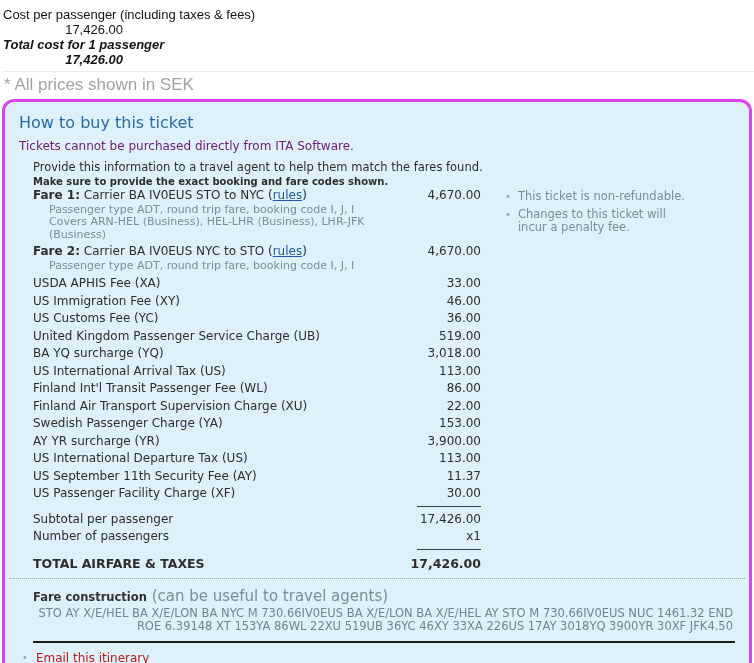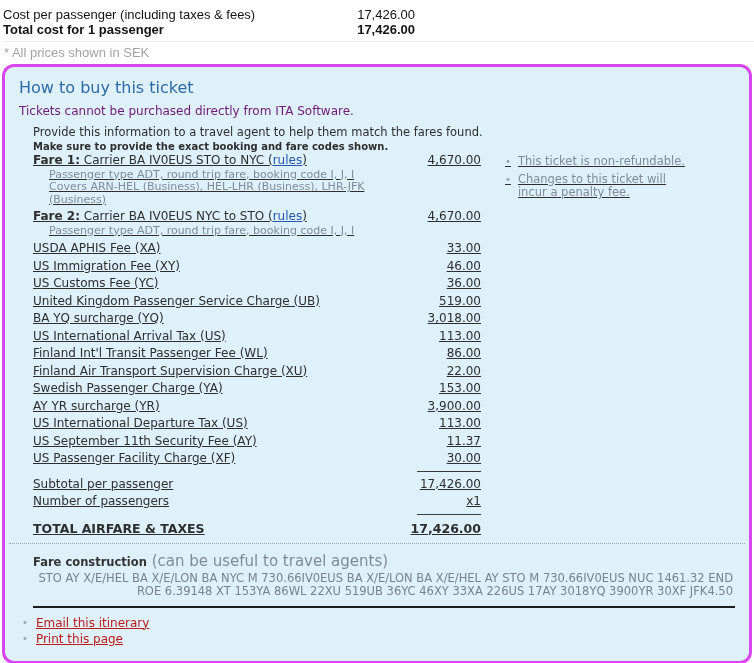--- a/index.html
+++ b/index.html
@@ -1,37 +1,37 @@
 <!DOCTYPE html>
 <html><head>
 <meta charset="utf-8">
 <style>
   * { margin:0; padding:0; box-sizing:border-box; }
   html,body { width:754px; height:663px; background:#ffffff; overflow:hidden; }
   body { font-family:"DejaVu Sans", sans-serif; color:#2e2e2e; }
 
   
   .top-summary { padding:7px 0 0 3px; font-family:"Liberation Sans", sans-serif; }
-  .sum-row { display:flex; width:412px; font-size:13px; line-height:15px; color:#141414; }
+  .sum-row { display:flex; width:412px; font-size:13px; line-height:15px; color:#141414;flex-direction:column; }
   .sum-row .sum-label { flex:1; }
   .sum-row .sum-value { text-align:right; width:120px; }
-  .sum-row.bold { font-weight:bold; }
+  .sum-row.bold { font-weight:bold;font-style:italic; }
   .top-divider { border-top:1px solid #ebebeb; margin:4px 0 0 0; }
-  .currency-note { color:#a3a3a3; font-size:13px; padding:3px 0 4px 1px; }
+  .currency-note { color:#a3a3a3; font-size:17px; padding:3px 0 4px 1px; }
 
   
   .buy-box { margin:0 2px; height:600px; border:3px solid #d946ef; border-radius:12px;
              background:#def0f9; padding:8px 12px 4px 12px; font-size:12px; overflow:hidden; }
   .box-title { font-size:16px; line-height:19px; color:#2b6ba5; margin:3px 0 7px 2px; font-weight:normal; }
   .box-warning { color:#701a75; font-size:12px; line-height:14px; margin:0 0 8px 2px; }
   .box-content { margin-left:16px; }
   .intro1 { font-size:11.5px; line-height:13.5px; }
   .intro2 { font-size:10px; line-height:13.5px; font-weight:bold; }
 
-  .main-row { display:flex;text-decoration:underline; }
+  .main-row { display:flex; }
   .fees-col { width:448px; }
   .notes-col { margin-left:24px; width:210px; color:#7e8c96; font-size:11.5px; padding-top:2px; }
   .note-item { display:flex; margin-bottom:4px; line-height:13.5px; }
   .note-item .bullet { color:#9aa6ae; margin-right:7px; font-size:10px; line-height:13.5px; }
   .note-item .note-text { max-width:176px; }
 
   .fee-row { display:flex; line-height:17.5px; font-size:12px; }
   .fee-row .fee-label { flex:1; }
   .fee-row .fee-value { text-align:right; width:80px; }
   .fare-head { line-height:14.5px; }

